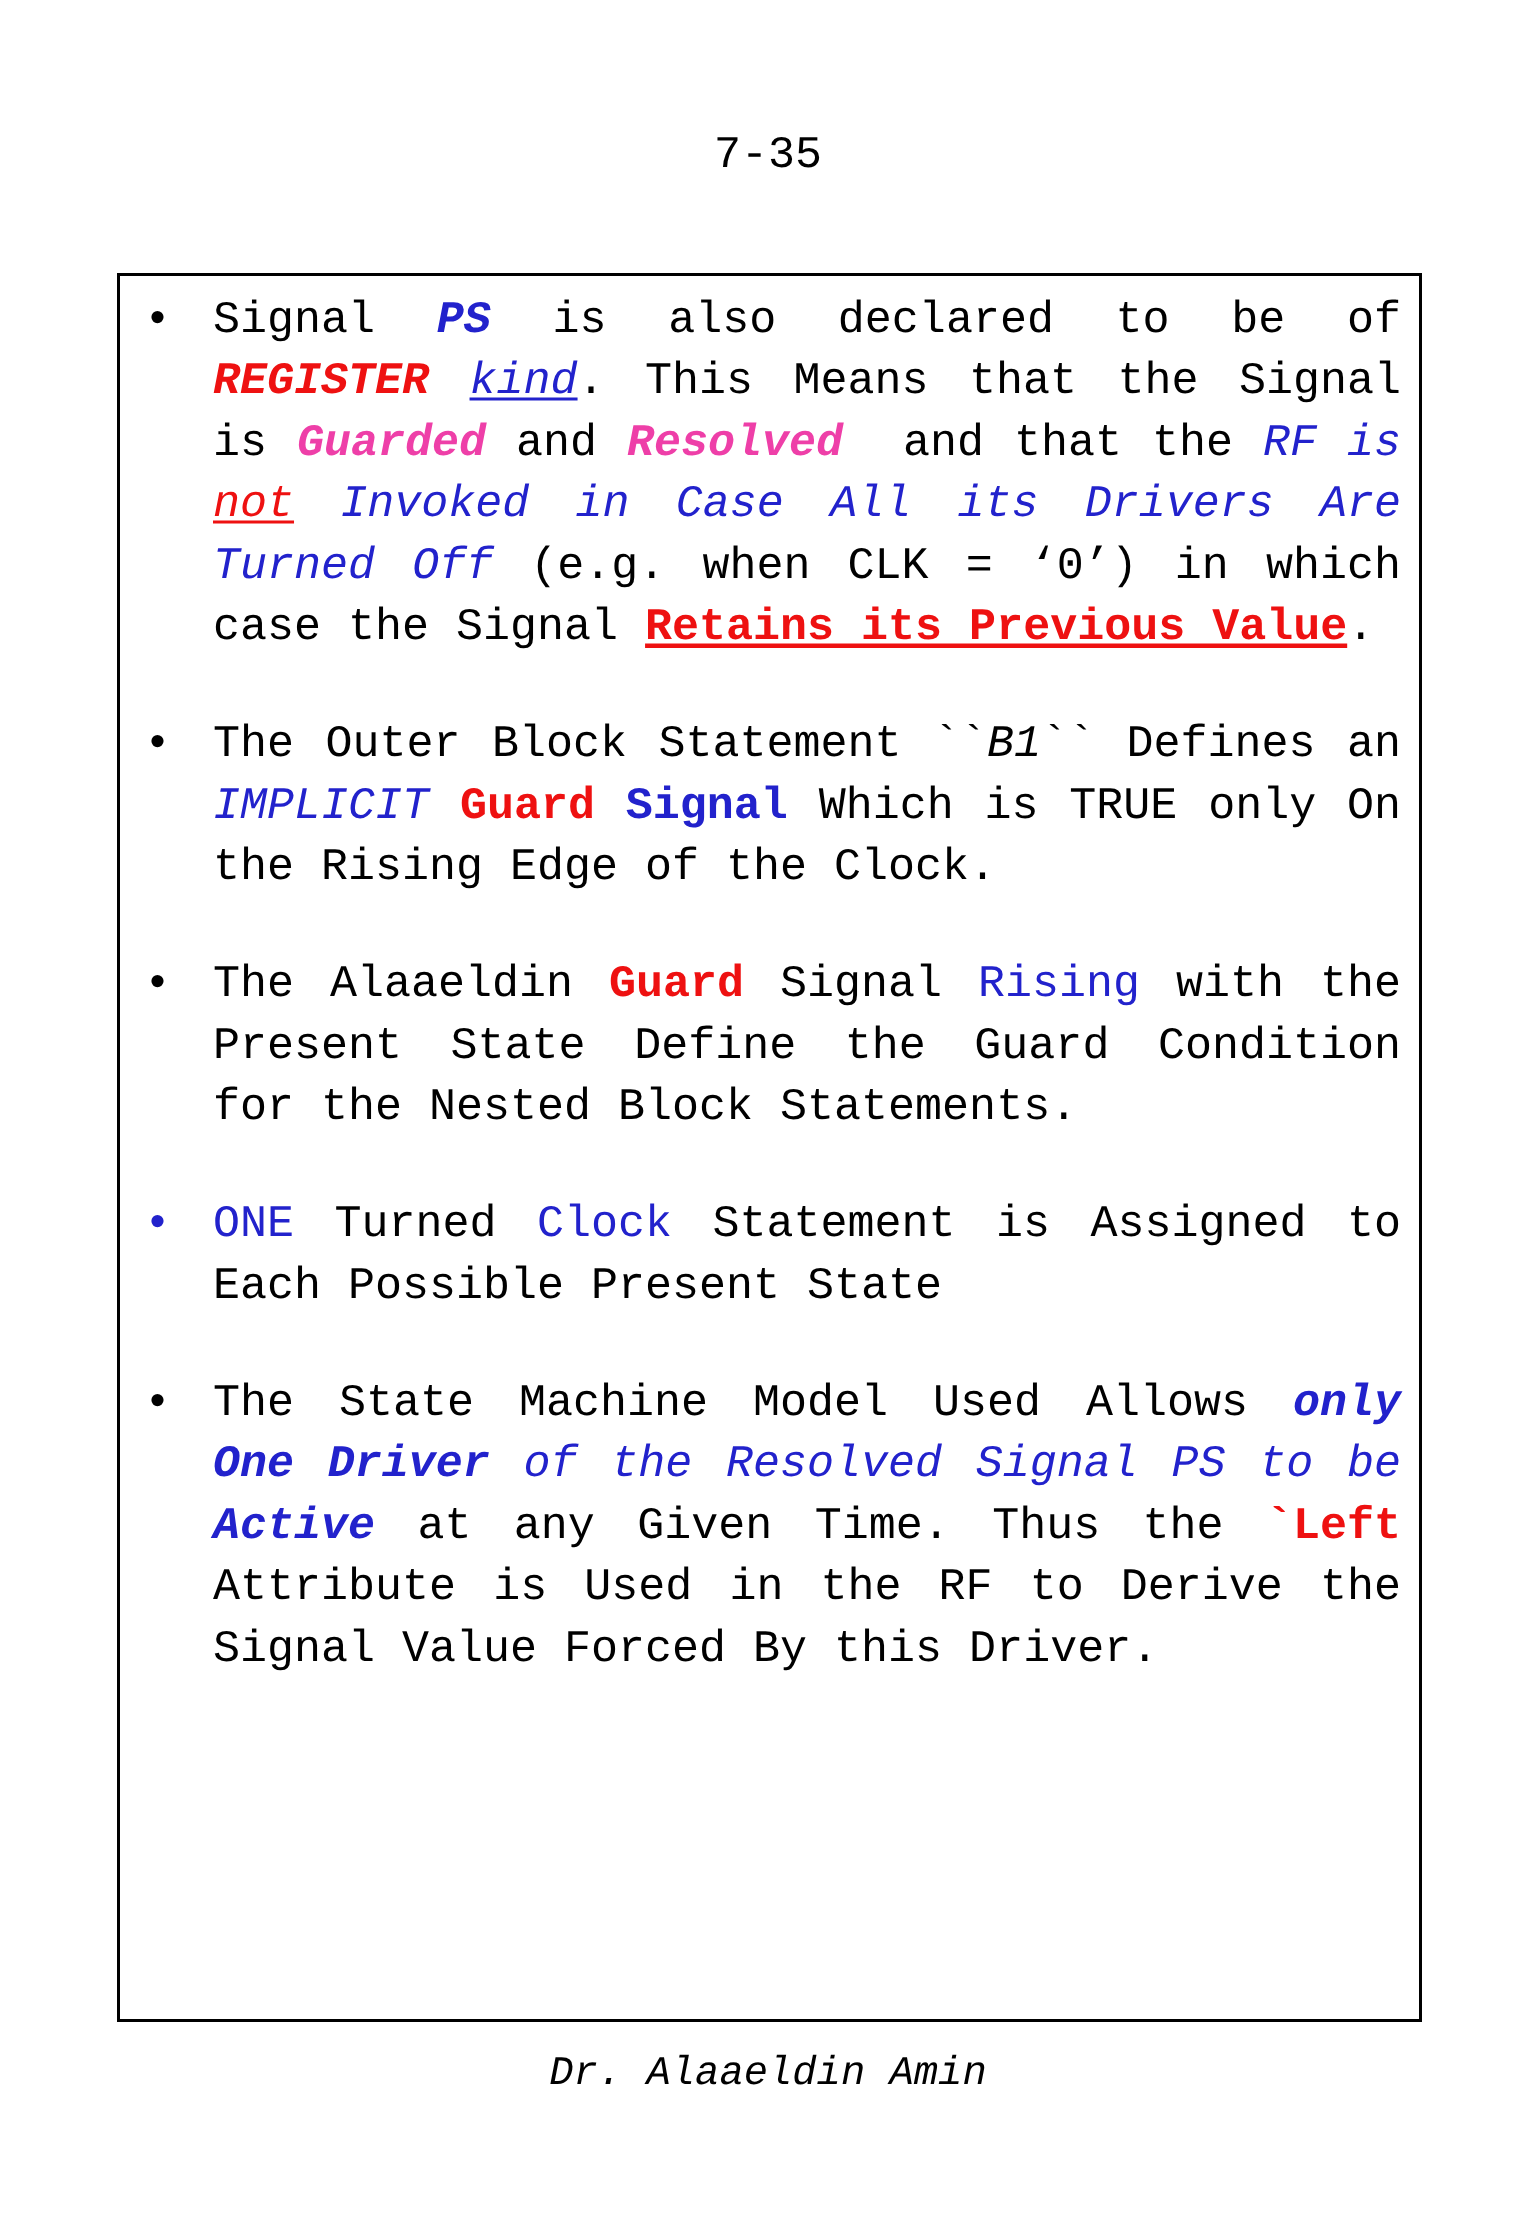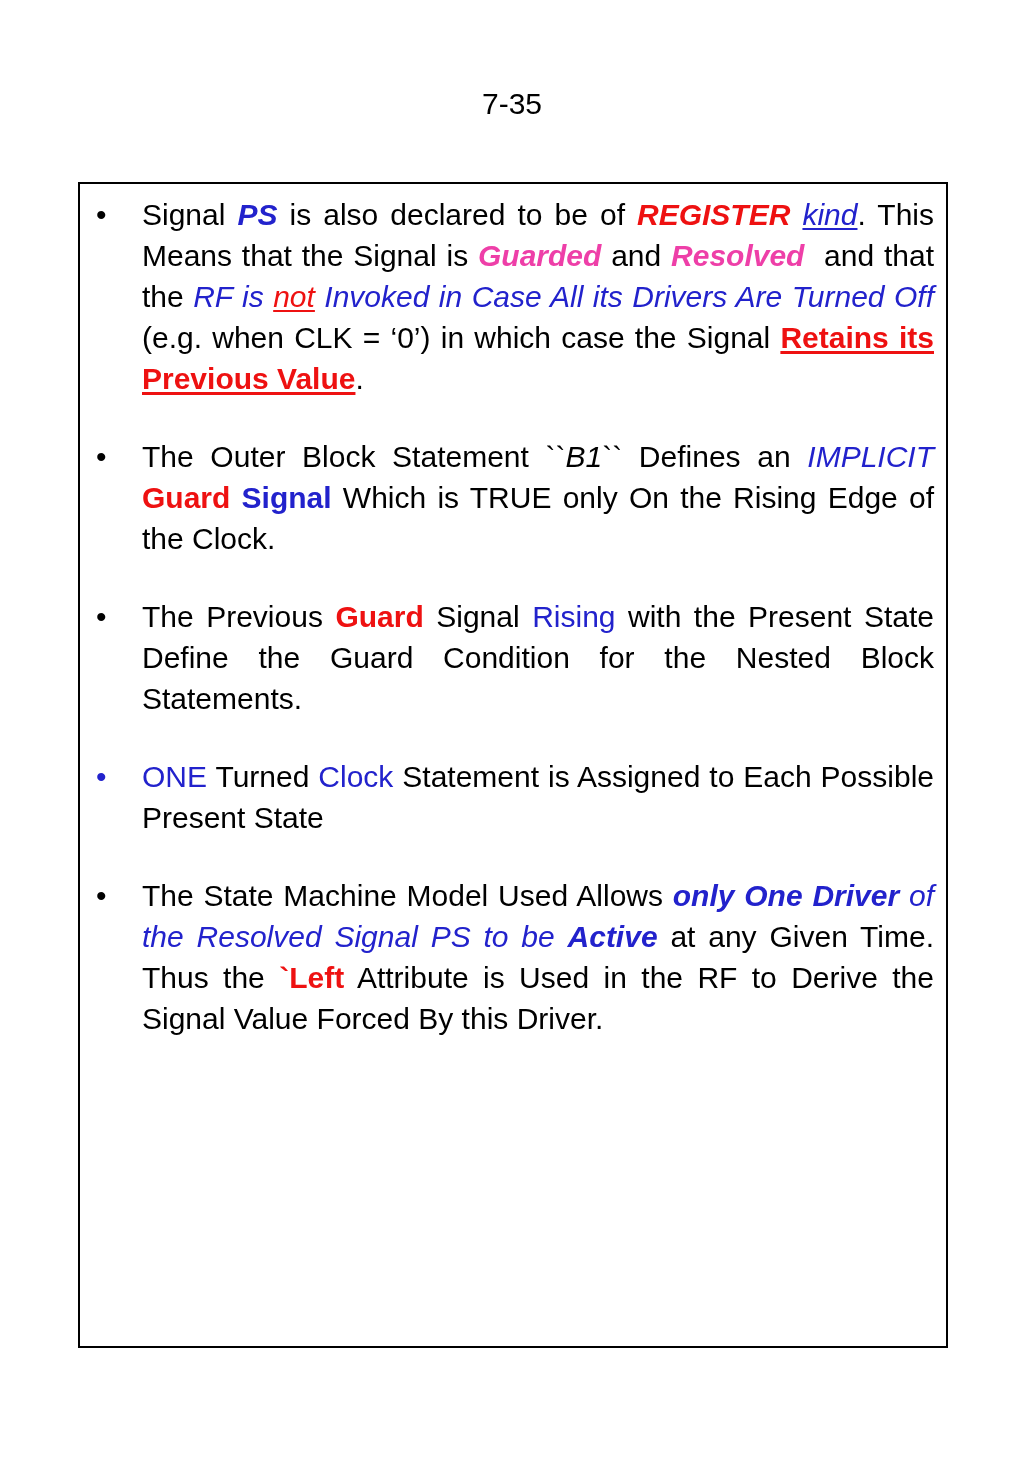--- a/index.html
+++ b/index.html
@@ -2,21 +2,21 @@
 <html style="--black: #000000; --blue: #2222CC; --red: #EE1111; --magenta: #EE3FA8;"><head>
 <meta charset="utf-8">
 <style>
   html, body { margin: 0; padding: 0; background: #ffffff; }
   .page {
     position: relative;
     width: 1024px;
     height: 1479px;
     background: #ffffff;
     color: #000000;
-    font-family: Liberation Sans, sans-serif;
+    font-family: Liberation Mono, monospace;
     overflow: hidden;
   }
   .page-number {
     position: absolute;
     top: 86px;
     left: 0;
     right: 0;
     text-align: center;
     font-size: 30px;
     line-height: 36px;
@@ -79,26 +79,27 @@
         <div class="bullet-row">
           <span class="marker c-black">•</span>
           <div class="bullet-text"><span class="c-black">Signal </span><span class="c-blue b i">PS</span><span class="c-black"> is also declared to be of </span><span class="c-red b i">REGISTER</span><span class="c-black"> </span><span class="c-blue i u">kind</span><span class="c-black">. This Means that the Signal is </span><span class="c-magenta b i">Guarded</span><span class="c-black"> and </span><span class="c-magenta b i">Resolved</span><span class="c-black">&nbsp; and that the </span><span class="c-blue i">RF is </span><span class="c-red i u">not</span><span class="c-blue i"> Invoked in Case All its Drivers Are Turned Off</span><span class="c-black"> (e.g. when CLK = ‘0’) in which case the Signal </span><span class="c-red b u">Retains its Previous Value</span><span class="c-black">.</span></div>
         </div>
         <div class="bullet-row">
           <span class="marker c-black">•</span>
           <div class="bullet-text"><span class="c-black">The Outer Block Statement ``</span><span class="c-black i">B1</span><span class="c-black">`` Defines an </span><span class="c-blue i">IMPLICIT</span><span class="c-black"> </span><span class="c-red b">Guard</span><span class="c-black"> </span><span class="c-blue b">Signal</span><span class="c-black"> Which is TRUE only On the Rising Edge of the Clock.</span></div>
         </div>
         <div class="bullet-row">
           <span class="marker c-black">•</span>
-          <div class="bullet-text"><span class="c-black">The Previous </span><span class="c-red b">Guard</span><span class="c-black"> Signal </span><span class="c-blue">Rising</span><span class="c-black"> with the Present State Define the Guard Condition for the Nested Block Statements.</span></div>
+          <div class="bullet-text"><span class="c-black">The Alaaeldin </span><span class="c-red b">Guard</span><span class="c-black"> Signal </span><span class="c-blue">Rising</span><span class="c-black"> with the Present State Define the Guard Condition for the Nested Block Statements.</span></div>
         </div>
         <div class="bullet-row">
           <span class="marker c-blue">•</span>
           <div class="bullet-text"><span class="c-blue">ONE</span><span class="c-black"> Turned </span><span class="c-blue">Clock</span><span class="c-black"> Statement is Assigned to Each Possible Present State</span></div>
         </div>
         <div class="bullet-row">
           <span class="marker c-black">•</span>
           <div class="bullet-text"><span class="c-black">The State Machine Model Used Allows </span><span class="c-blue b i">only One Driver</span><span class="c-blue i"> of the Resolved Signal PS to be </span><span class="c-blue b i">Active</span><span class="c-black"> at any Given Time. Thus the </span><span class="c-red b">`Left</span><span class="c-black"> Attribute is Used in the RF to Derive the Signal Value Forced By this Driver.</span></div>
         </div>
       </div>
   </div>
 
+  <div class="footer">Dr. Alaaeldin Amin</div>
 </div>
 
 </body></html>

